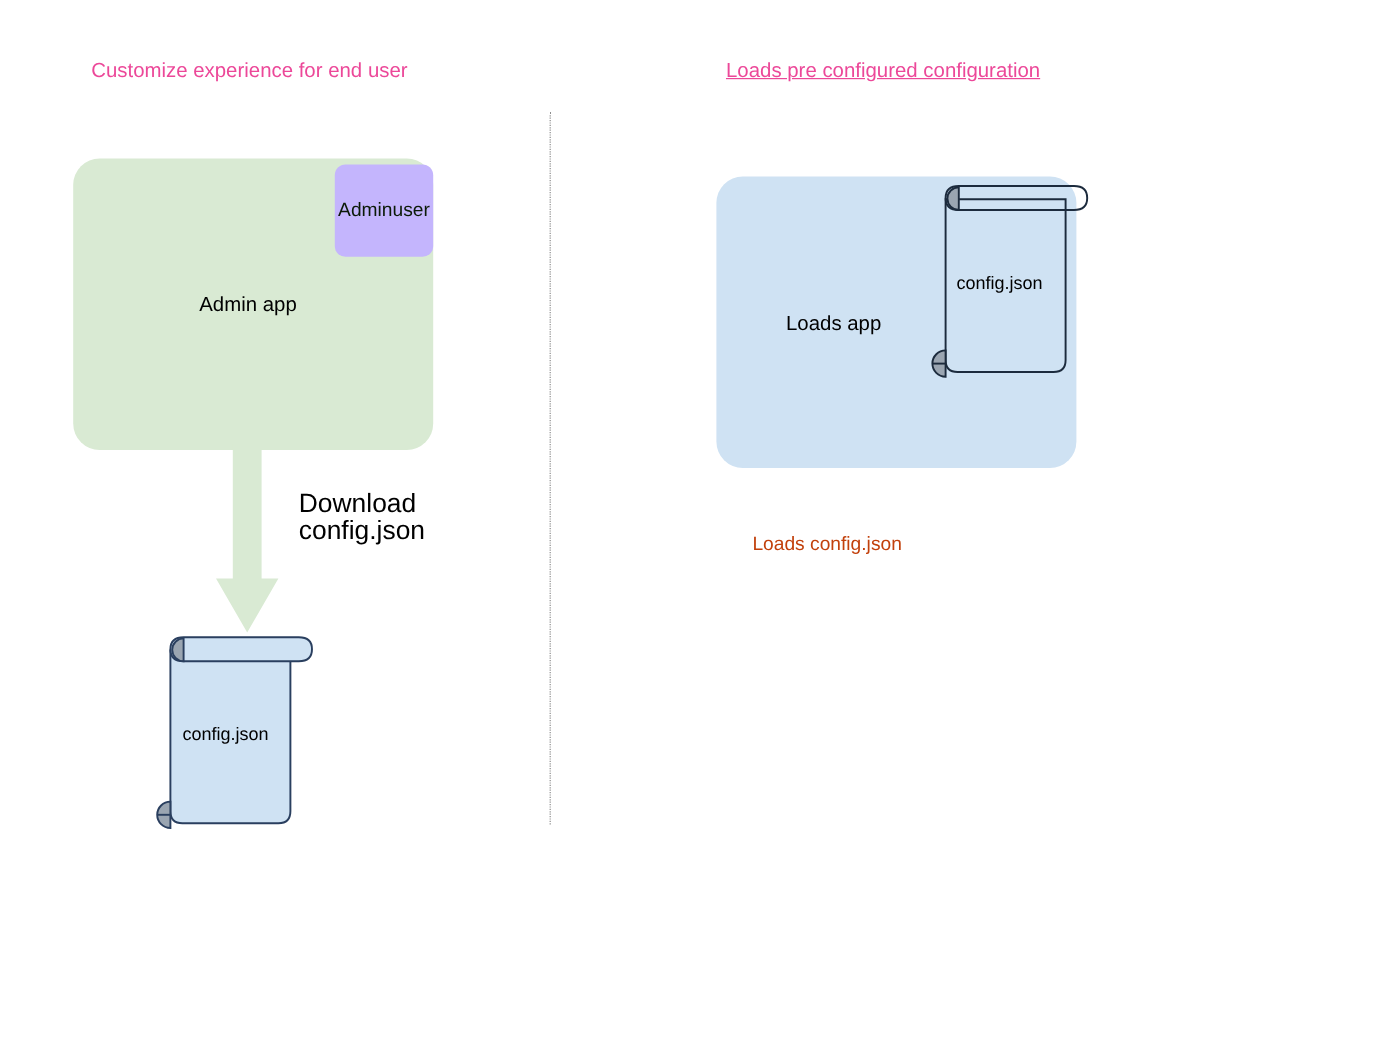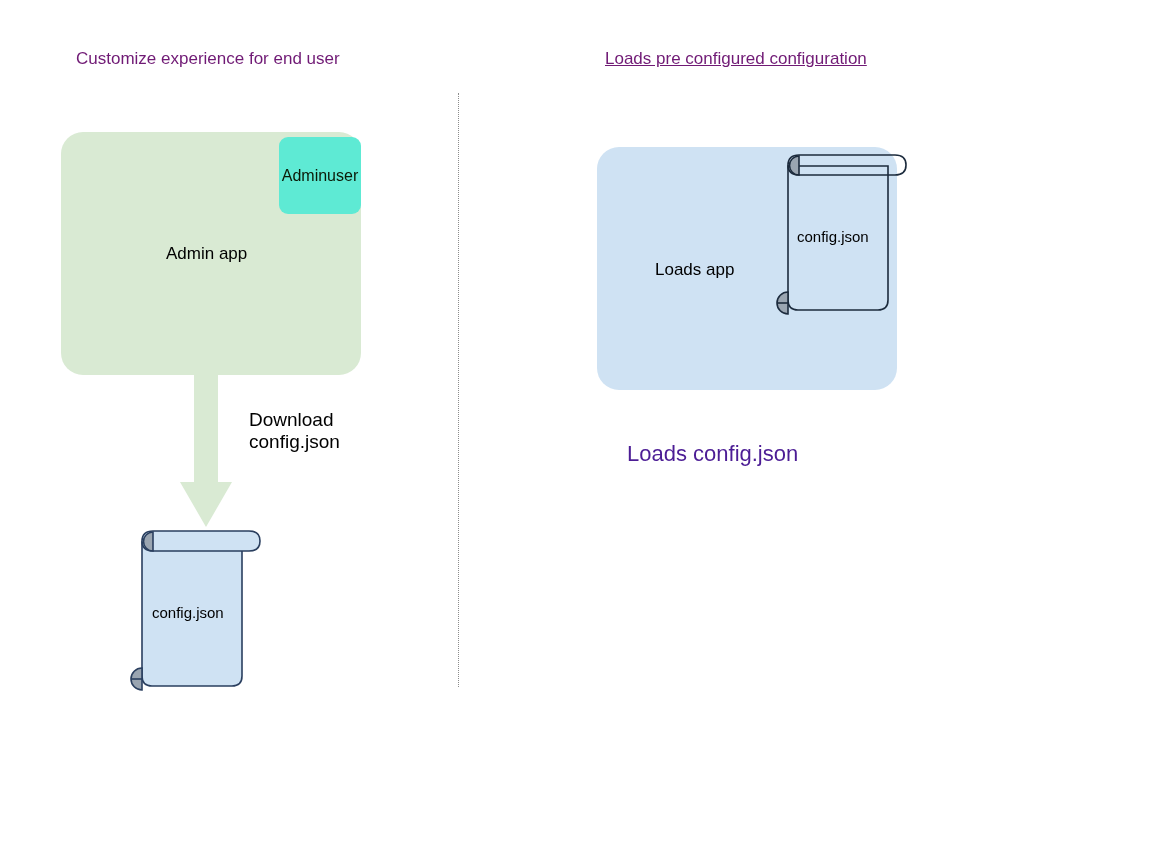--- a/index.html
+++ b/index.html
@@ -18,21 +18,21 @@
   .canvas {
     position: absolute;
     inset: 0;
   }
 
   
   .section-title {
     position: absolute;
     font-size: 17px;
     line-height: 20px;
-    color: #701a75;
+    color: #ec4899;
     white-space: nowrap;
   }
   #title-left  { left: 76px;  top: 49px; }
   #title-right { left: 605px; top: 49px; text-decoration: underline; }
 
   
   .divider {
     position: absolute;
     left: 458px;
     top: 93px;
@@ -71,21 +71,21 @@
   #admin-app-label { left: 166px; top: 244px; }
   #demo-app-label  { left: 655px; top: 260px; }
 
   
   #admin-panel {
     position: absolute;
     left: 279px;
     top: 137px;
     width: 82px;
     height: 77px;
-    background: #5eead4;
+    background: #c4b5fd;
     border-radius: 9px;
     display: flex;
     align-items: center;
     justify-content: center;
     text-align: center;
     font-size: 16px;
     line-height: 22px;
     color: #0b1a07;
   }
 
@@ -94,36 +94,36 @@
     position: absolute;
     left: 178px;
     top: 370px;
     width: 56px;
     height: 160px;
   }
   #download-arrow svg { display: block; }
 
   .arrow-label {
     position: absolute;
-    font-size: 19px;
+    font-size: 22px;
     line-height: 22px;
     color: #000000;
     white-space: nowrap;
   }
   #download-label { left: 249px; top: 409px; }
 
   
   #loads-caption {
     position: absolute;
     left: 627px;
     top: 444px;
-    font-size: 22px;
+    font-size: 16px;
     line-height: 20px;
     white-space: nowrap;
-    color: #4c1d95;
+    color: #c2410c;
   }
 
   
   .scroll-doc {
     position: absolute;
   }
   .scroll-doc svg { display: block; overflow: visible; }
   #scroll-left  { left: 120px; top: 528px; width: 150px; height: 165px; }
   #scroll-right { left: 766px; top: 152px; width: 150px; height: 165px; }
 

